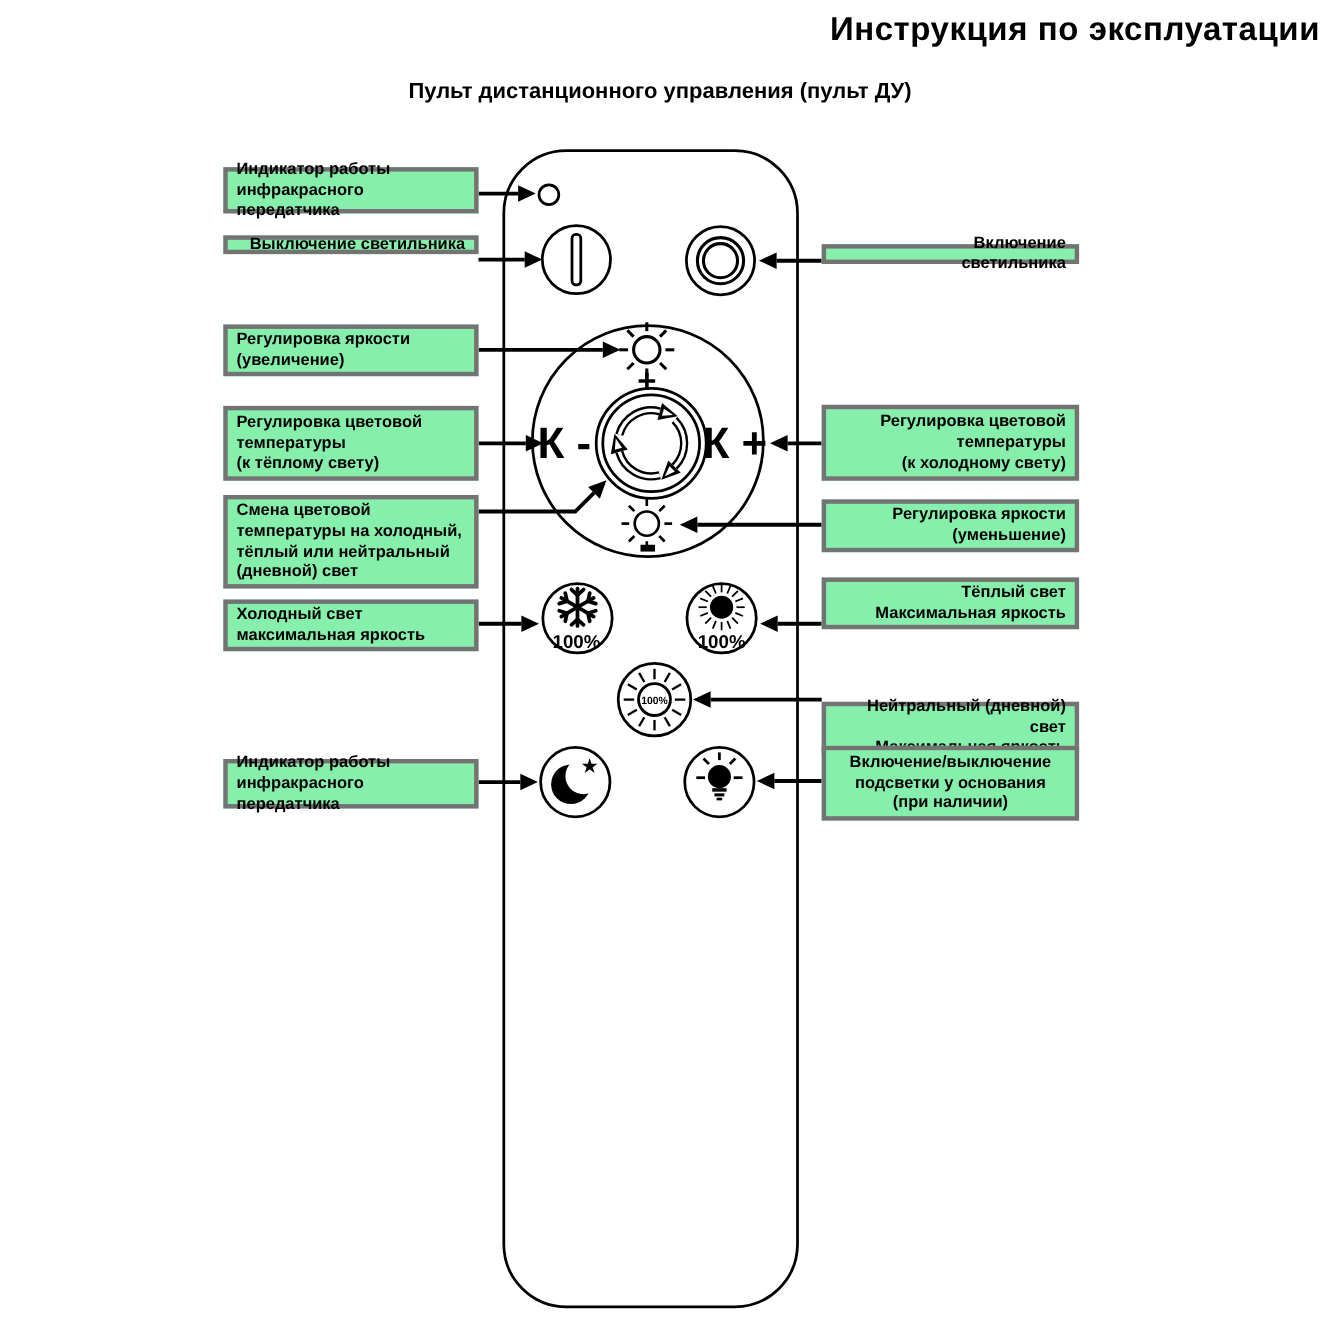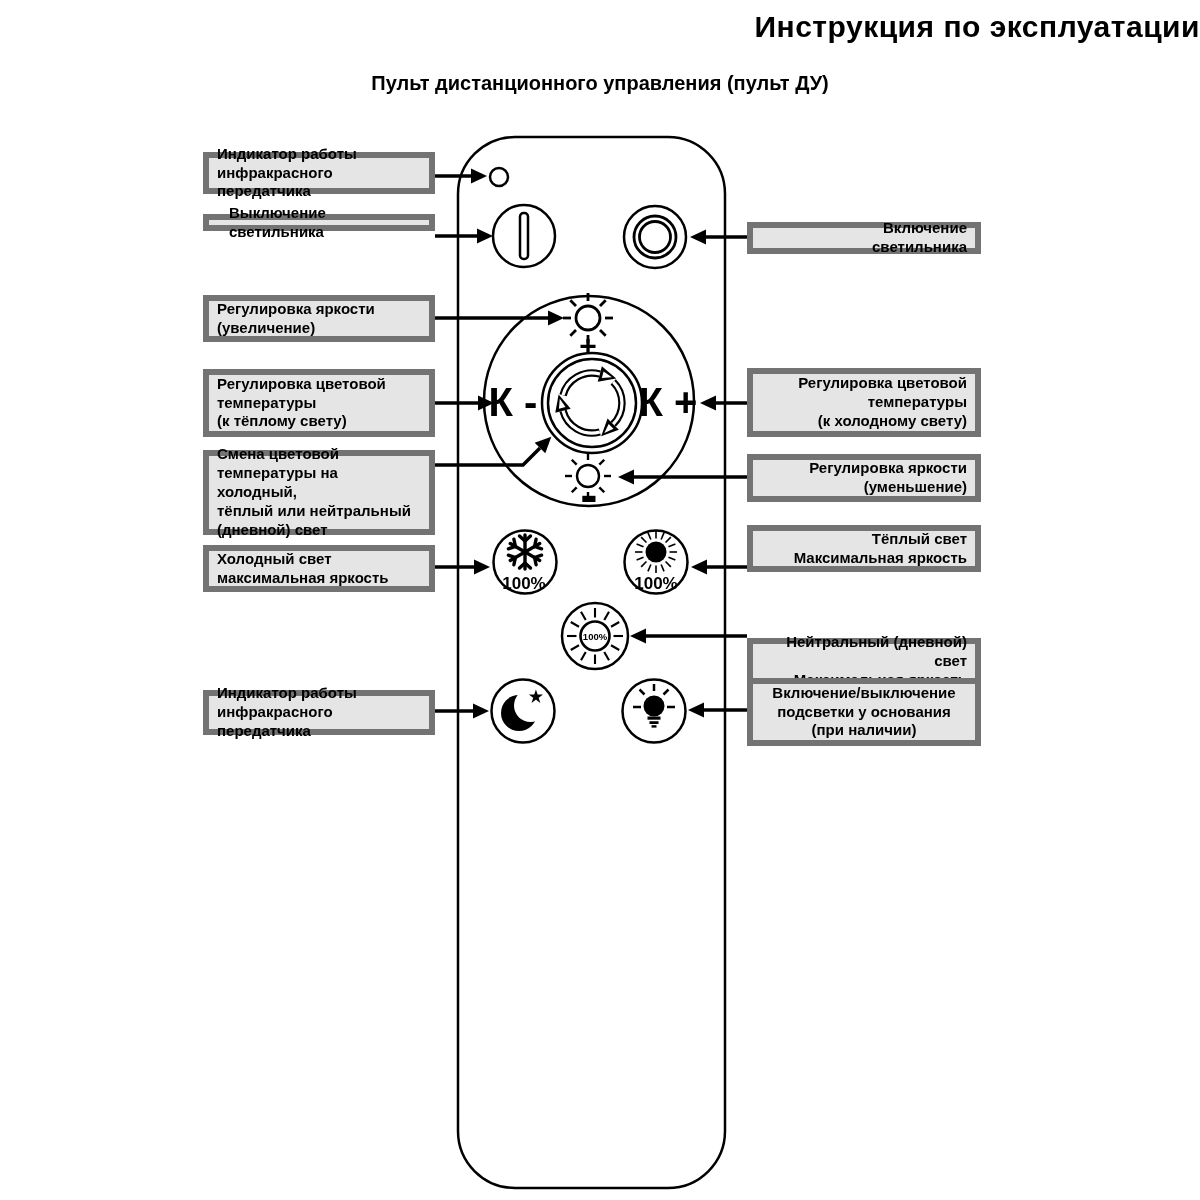--- a/index.html
+++ b/index.html
@@ -3,21 +3,21 @@
 <meta charset="utf-8">
 <style>
   html,body{margin:0;padding:0;background:#fff;}
   .page{position:relative;width:1200px;height:1200px;background:#ffffff;
         font-family:"Liberation Sans",sans-serif;color:#000;overflow:hidden;}
   .title{position:absolute;top:10px;left:0;width:1200px;text-align:right;
          font-size:30px;font-weight:bold;letter-spacing:0.5px;}
   .subtitle{position:absolute;top:72px;left:0;width:1200px;text-align:center;
             font-size:20px;font-weight:bold;}
   svg{position:absolute;left:0;top:0;}
-  .co{position:absolute;border:6px solid #737373;background:#e5e5e5;box-sizing:border-box;
+  .co{position:absolute;border:4px solid #737373;background:#86efac;box-sizing:border-box;
       display:flex;align-items:center;font-size:15px;font-weight:bold;line-height:1.26;}
   .co .t{white-space:pre-line;width:100%;padding:2px 8px;}
   .co-l{left:203px;width:232px;text-align:left;}
   .co-r{left:747px;width:234px;text-align:right;}
 </style>
 </head>
 <body>
 
 <div class="page">
 
@@ -302,21 +302,21 @@
     <div class="t">Смена цветовой
 температуры на холодный,
 тёплый или нейтральный
 (дневной) свет</div>
   </div>
   <div class="co co-l" style="top:690px;height:45px;">
     <div class="t">Индикатор работы
 инфракрасного передатчика</div>
   </div>
 
-  <div class="co co-r" style="top:222px;height:32px;padding-left:28px;">
+  <div class="co co-r" style="top:222px;height:18px;padding-left:28px;">
     <div class="t">Включение светильника</div>
   </div>
   <div class="co co-r" style="top:368px;height:69px;">
     <div class="t">Регулировка цветовой
 температуры
 (к холодному свету)</div>
   </div>
   <div class="co co-r" style="top:454px;height:48px;">
     <div class="t">Регулировка яркости
 (уменьшение)</div>

